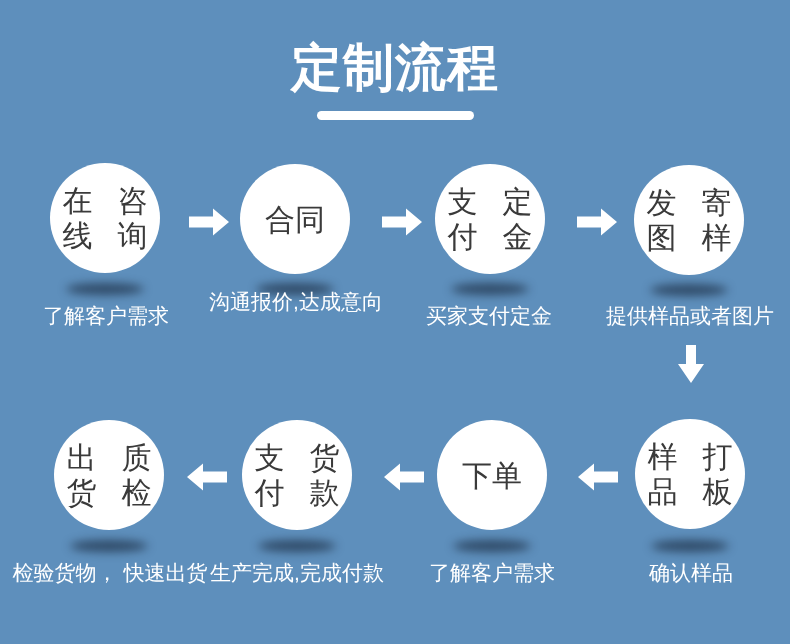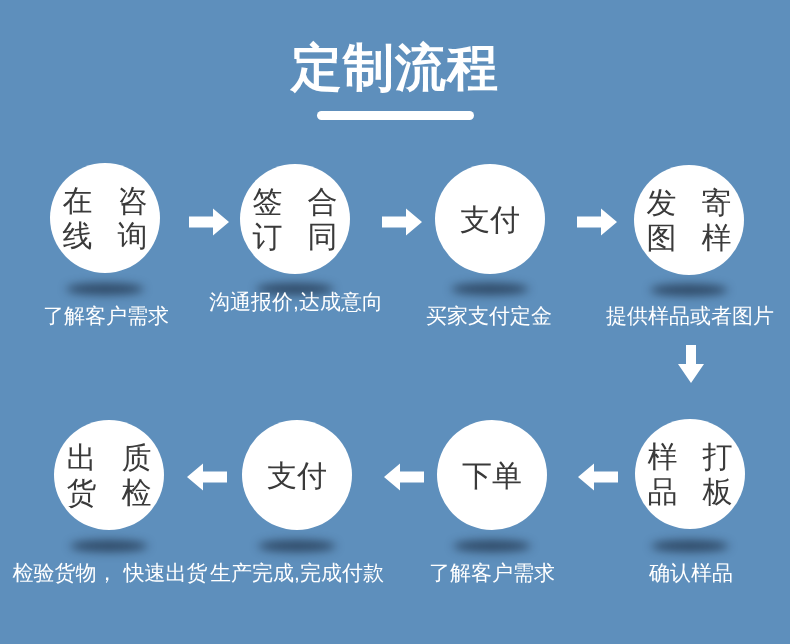--- a/index.html
+++ b/index.html
@@ -58,36 +58,36 @@
 
   <div class="arrow" style="left:189px;top:208px">
     <svg width="40" height="28" viewBox="0 0 40 28">
         <path d="M0 8.5 H24 V0.5 L40 14 L24 27.5 V19.5 H0 Z" fill="#ffffff"></path>
       </svg>
   </div>
 
   <div>
     <div class="circle-shadow" style="left:256px;top:283px"></div>
     <div class="circle" style="left:240px;top:164px">
-      <span>签订</span>
       <span>合同</span>
     </div>
     <div class="caption" style="left:296px;top:288px">沟通报价,达成意向</div>
   </div>
 
   <div class="arrow" style="left:382px;top:208px">
     <svg width="40" height="28" viewBox="0 0 40 28">
         <path d="M0 8.5 H24 V0.5 L40 14 L24 27.5 V19.5 H0 Z" fill="#ffffff"></path>
       </svg>
   </div>
 
   <div>
     <div class="circle-shadow" style="left:451px;top:283px"></div>
     <div class="circle" style="left:435px;top:164px">
       <span>支付</span>
+      <span>定金</span>
     </div>
     <div class="caption" style="left:489px;top:302px">买家支付定金</div>
   </div>
 
   <div class="arrow" style="left:577px;top:208px">
     <svg width="40" height="28" viewBox="0 0 40 28">
         <path d="M0 8.5 H24 V0.5 L40 14 L24 27.5 V19.5 H0 Z" fill="#ffffff"></path>
       </svg>
   </div>
 
@@ -118,20 +118,21 @@
   <div class="arrow" style="left:187px;top:463px">
     <svg width="40" height="28" viewBox="0 0 40 28">
         <path d="M40 8.5 H16 V0.5 L0 14 L16 27.5 V19.5 H40 Z" fill="#ffffff"></path>
       </svg>
   </div>
 
   <div>
     <div class="circle-shadow" style="left:258px;top:540px"></div>
     <div class="circle" style="left:242px;top:420px">
       <span>支付</span>
+      <span>货款</span>
     </div>
     <div class="caption" style="left:297px;top:559px">生产完成,完成付款</div>
   </div>
 
   <div class="arrow" style="left:384px;top:463px">
     <svg width="40" height="28" viewBox="0 0 40 28">
         <path d="M40 8.5 H16 V0.5 L0 14 L16 27.5 V19.5 H40 Z" fill="#ffffff"></path>
       </svg>
   </div>
 

